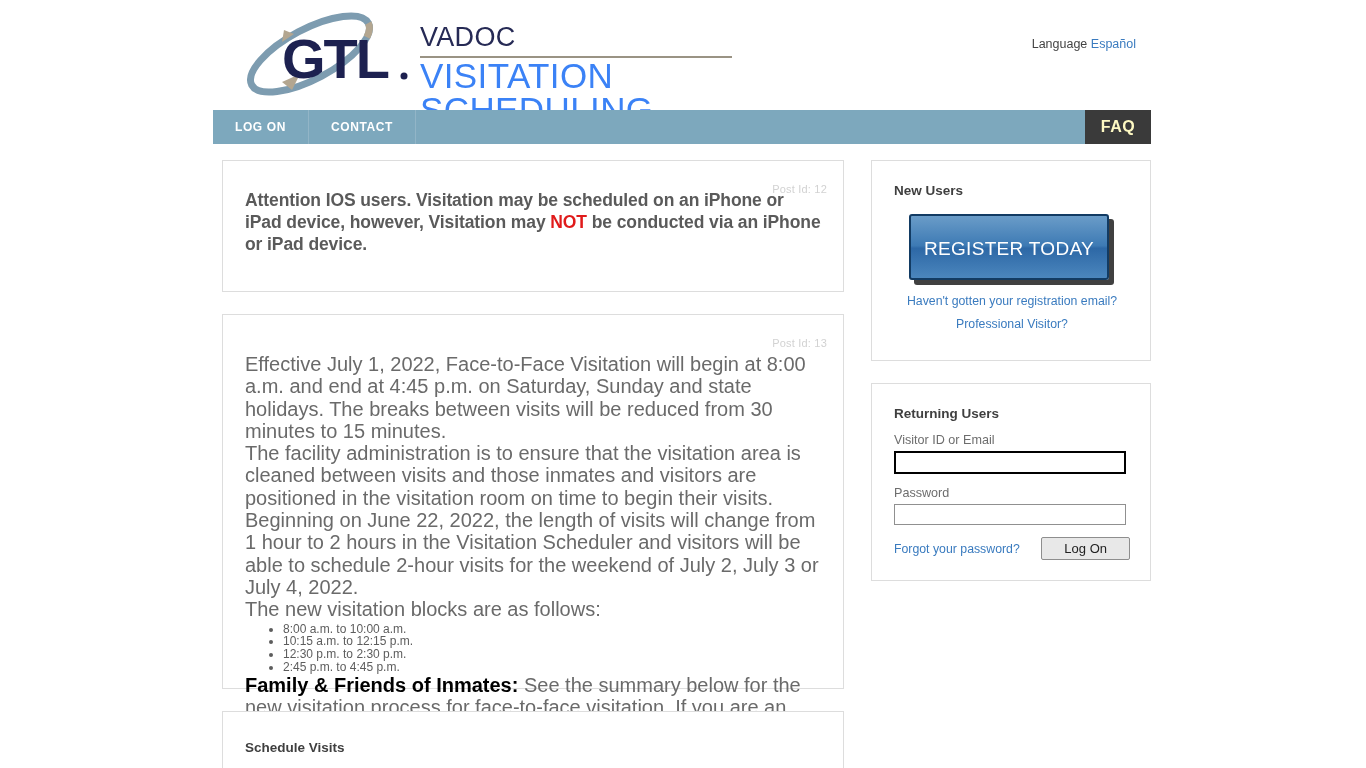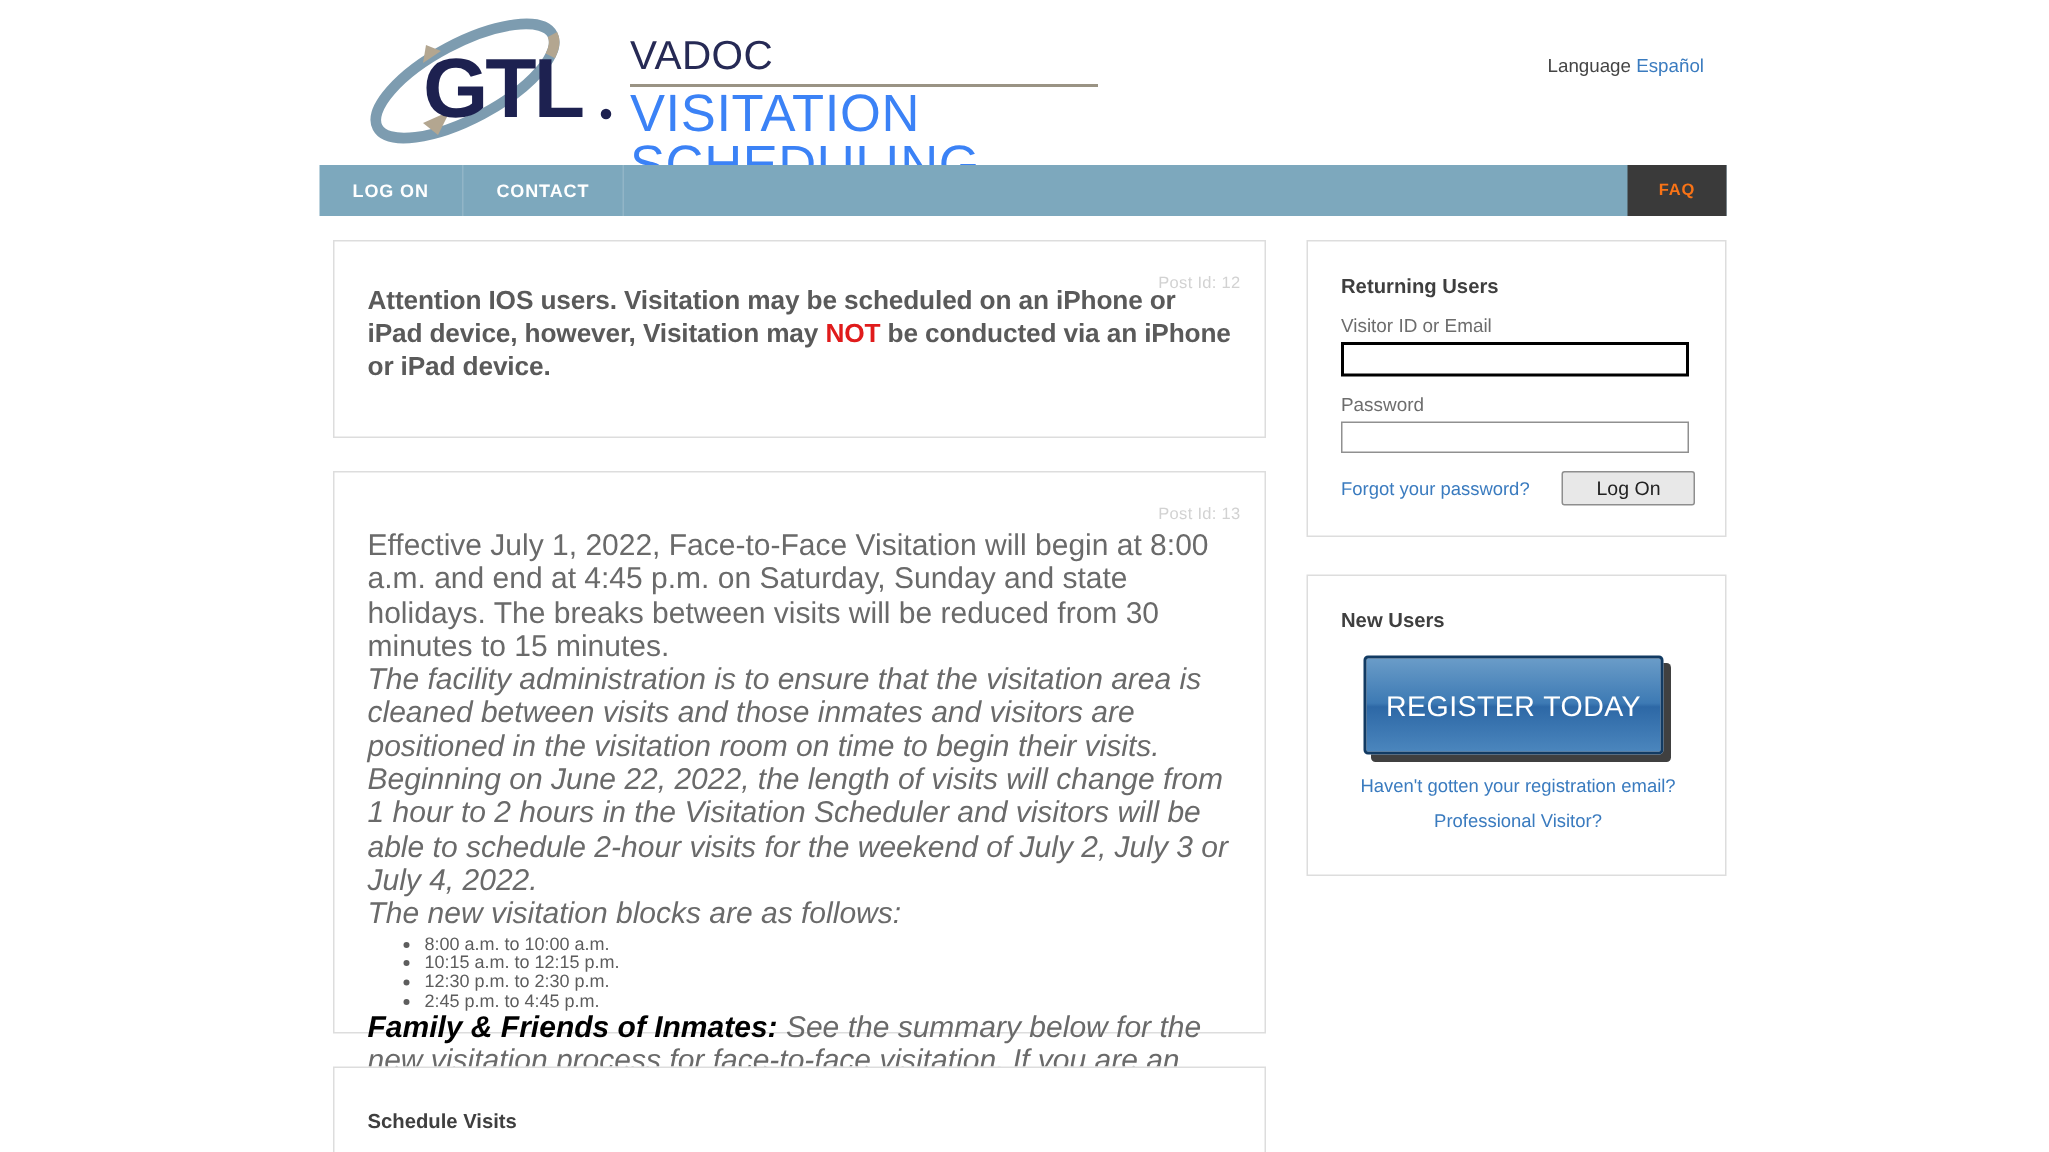--- a/index.html
+++ b/index.html
@@ -54,22 +54,22 @@
     display: flex; align-items: center; justify-content: center;
     padding: 0 22px;
     color: #ffffff; font-size: 12px; font-weight: bold;
     letter-spacing: .6px;
     border-right: 1px solid #92b5c7;
     cursor: pointer;
   }
   .nav-spacer { flex: 1 1 auto; }
   .nav-faq {
     display: flex; align-items: center; justify-content: center;
-    width: 66px; background: #3a3a3a; color: #f97316;
-    font-size: 11px; font-weight: bold; letter-spacing: .6px;
+    width: 66px; background: #3a3a3a; color: #fef9c3;
+    font-size: 16px; font-weight: bold; letter-spacing: .6px;
     cursor: pointer;
   }
 
   
   .content-left {
     position: absolute; left: 222px; top: 160px; width: 622px;
   }
   .content-right {
     position: absolute; left: 871px; top: 160px; width: 280px;
   }
@@ -92,21 +92,21 @@
     font-size: 17.5px; font-weight: bold; color: #5a5a5a;
     line-height: 22px; letter-spacing: -.1px;
     margin: 28px 0 8px 0;
   }
   .alert-text .red { color: #e01b1b; }
 
   .para {
     font-size: 20px; color: #6a6a6a; line-height: 22.3px;
     margin: 0;
   }
-  .para.tight { margin-top: 0; font-style: italic; }
+  .para.tight { margin-top: 0; }
   .para b { color: #000000; font-weight: bold; }
 
   ul.blocks {
     margin: 2px 0 0 0; padding-left: 38px;
     font-size: 12px; color: #5d5d5d; line-height: 12.8px;
     list-style: disc;
   }
   ul.blocks li { margin: 0; padding: 0; }
 
   .panel-heading {
@@ -228,44 +228,44 @@
     <div class="panel" style="height:120px;">
       <div class="post-body" style="padding-top:28px;">
         <div class="panel-heading">Schedule Visits</div>
       </div>
     </div>
 
   </div>
 
   <div class="content-right">
 
-    <div class="panel" style="margin-bottom:25px;">
-      <div class="side-panel">
-        <div class="panel-heading">Returning Users</div>
-
-        <div class="field-label">Visitor ID or Email</div>
-        <input class="txt-input focused" type="text" value="" style="">
-
-        <div class="field-label">Password</div>
-        <input class="txt-input" type="password" value="" style="">
-
-        <div class="login-row">
-          <a class="link" href="#">Forgot your password?</a>
-          <button class="logon-btn">Log On</button>
-        </div>
-      </div>
-    </div>
-
     <div class="panel">
       <div class="newusers">
         <div class="panel-heading">New Users</div>
         <div class="register-wrap">
           <div class="register-btn">REGISTER TODAY</div>
         </div>
         <div class="reg-links">
           <a class="link" href="#">Haven't gotten your registration email?</a>
           <a class="link" href="#">Professional Visitor?</a>
         </div>
       </div>
     </div>
 
+    <div class="panel" style="margin-bottom:25px;">
+      <div class="side-panel">
+        <div class="panel-heading">Returning Users</div>
+
+        <div class="field-label">Visitor ID or Email</div>
+        <input class="txt-input focused" type="text" value="" style="">
+
+        <div class="field-label">Password</div>
+        <input class="txt-input" type="password" value="" style="">
+
+        <div class="login-row">
+          <a class="link" href="#">Forgot your password?</a>
+          <button class="logon-btn">Log On</button>
+        </div>
+      </div>
+    </div>
+
   </div>
 </div>
 
 </body></html>

